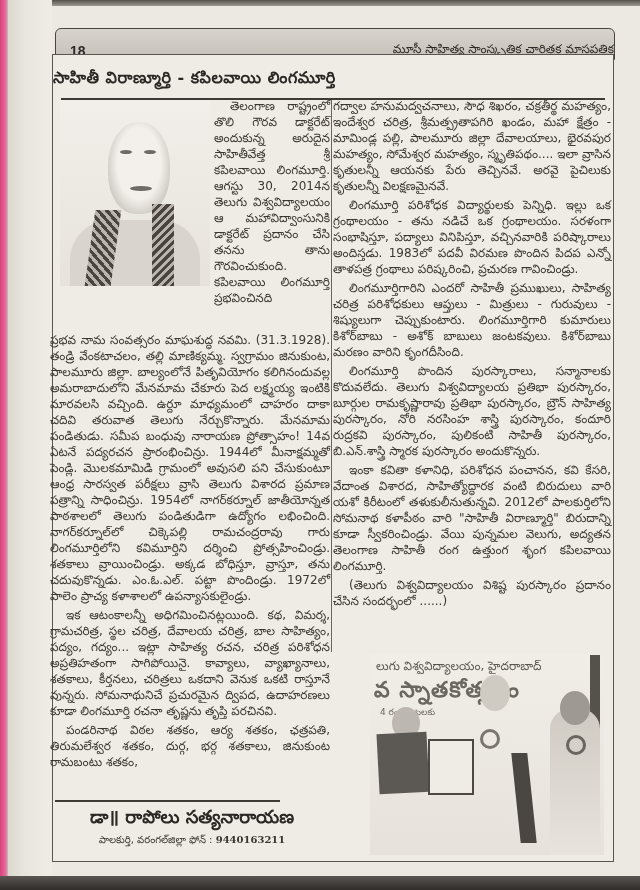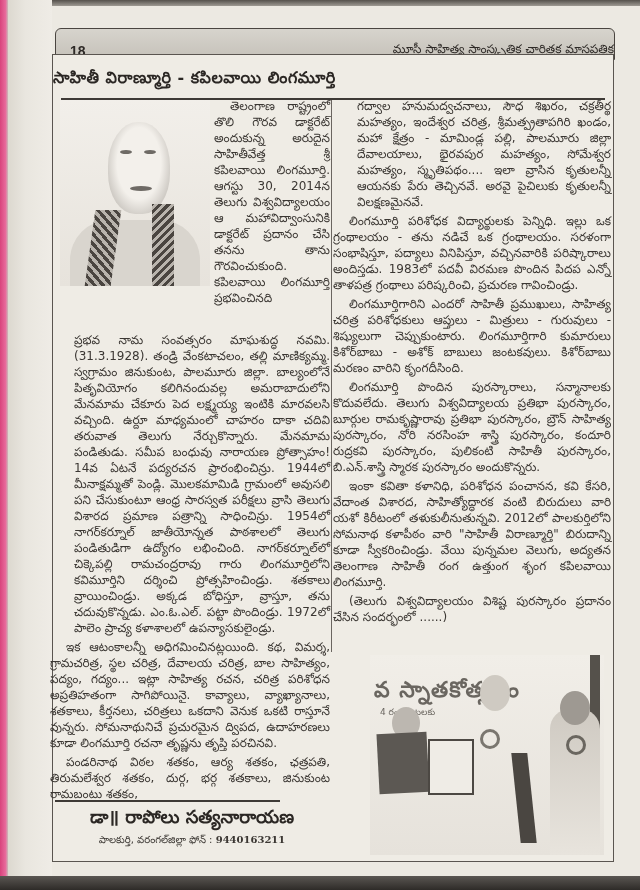--- a/index.html
+++ b/index.html
@@ -52,21 +52,21 @@
     position: absolute; left: 8px; top: 43px; width: 544px; height: 2px; background: #3e3a36;
   }
   .col-rule {
     position: absolute; left: 278px; top: 45px; width: 1px; height: 552px; background: #6a6560;
   }
   .col {
     position: absolute; font-size: 12px; line-height: 16px; color: #3b3733;
     text-align: justify;
   }
   .col p { text-indent: 16px; margin-bottom: 3px; }
-  .col p.noind { text-indent: 0; padding-left: 24px; }
+  .col p.noind { text-indent: 0; }
   .left-col { left: 102px; top: 98px; width: 226px; }
   .left-col.below { left: 50px; top: 288px; width: 280px; margin-top: 44px; }
   .right-col { left: 333px; top: 98px; width: 278px; }
   .portrait {
     position: absolute; left: 60px; top: 100px; width: 150px; height: 186px;
     background:
       radial-gradient(ellipse 34px 46px at 80px 64px, #f1eee9 60%, transparent 62%),
       radial-gradient(ellipse 40px 50px at 80px 62px, #8e8a85 50%, transparent 70%),
       linear-gradient(#f2efea, #e7e3dc);
     overflow: hidden;
@@ -165,20 +165,21 @@
   <p class="noind">గద్వాల హనుమద్వచనాలు, సౌధ శిఖరం, చక్రతీర్థ మహత్యం, ఇందేశ్వర చరిత్ర, శ్రీమత్ప్రతాపగిరి ఖండం, మహా క్షేత్రం - మామిండ్ల పల్లి, పాలమూరు జిల్లా దేవాలయాలు, భైరవపుర మహత్యం, సోమేశ్వర మహత్యం, స్మృతిపథం.... ఇలా వ్రాసిన కృతులన్నీ ఆయనకు పేరు తెచ్చినవే. అరవై పైచిలుకు కృతులన్నీ విలక్షణమైనవే.</p>
   <p>లింగమూర్తి పరిశోధక విద్యార్థులకు పెన్నిధి. ఇల్లు ఒక గ్రంథాలయం - తను నడిచే ఒక గ్రంథాలయం. సరళంగా సంభాషిస్తూ, పద్యాలు వినిపిస్తూ, వచ్చినవారికి పరిష్కారాలు అందిస్తడు. 1983లో పదవీ విరమణ పొందిన పిదప ఎన్నో తాళపత్ర గ్రంథాలు పరిష్కరించి, ప్రచురణ గావించిండ్రు.</p>
   <p>లింగమూర్తిగారిని ఎందరో సాహితీ ప్రముఖులు, సాహిత్య చరిత్ర పరిశోధకులు ఆప్తులు - మిత్రులు - గురువులు - శిష్యులుగా చెప్పుకుంటారు. లింగమూర్తిగారి కుమారులు కిశోర్‌బాబు - అశోక్ బాబులు జంటకవులు. కిశోర్‌బాబు మరణం వారిని కృంగదీసింది.</p>
   <p>లింగమూర్తి పొందిన పురస్కారాలు, సన్మానాలకు కొదువలేదు. తెలుగు విశ్వవిద్యాలయ ప్రతిభా పురస్కారం, బూర్గుల రామకృష్ణారావు ప్రతిభా పురస్కారం, బ్రౌన్ సాహిత్య పురస్కారం, నోరి నరసింహ శాస్త్రి పురస్కారం, కందూరి రుద్రకవి పురస్కారం, పులికంటి సాహితీ పురస్కారం, బి.ఎన్.శాస్త్రి స్మారక పురస్కారం అందుకొన్నరు.</p>
   <p>ఇంకా కవితా కళానిధి, పరిశోధన పంచానన, కవి కేసరి, వేదాంత విశారద, సాహిత్యోద్ధారక వంటి బిరుదులు వారి యశో కిరీటంలో తళుకులీనుతున్నవి. 2012లో పాలకుర్తిలోని సోమనాథ కళాపీఠం వారి "సాహితీ విరాణ్మూర్తి" బిరుదాన్ని కూడా స్వీకరించిండ్రు. వేయి పున్నమల వెలుగు, అద్యతన తెలంగాణ సాహితీ రంగ ఉత్తుంగ శృంగ కపిలవాయి లింగమూర్తి.</p>
   <p>(తెలుగు విశ్వవిద్యాలయం విశిష్ట పురస్కారం ప్రదానం చేసిన సందర్భంలో ......)</p>
 </div>
 
 <div class="photo">
   <div class="ph-post"></div>
+  <div class="banner1">లుగు విశ్వవిద్యాలయం, హైదరాబాద్</div>
   <div class="banner2">వ స్నాతకోత్సవం</div>
   <div class="banner3">4       రం ఊ       టలకు</div>
   <div class="ph-head-c"></div>
   <div class="ph-person-r"></div>
   <div class="ph-head-r"></div>
   <div class="ph-head-l"></div>
   <div class="ph-dark-l"></div>
   <div class="ph-cert"></div>
   <div class="ph-medal1"></div>
   <div class="ph-medal2"></div>

